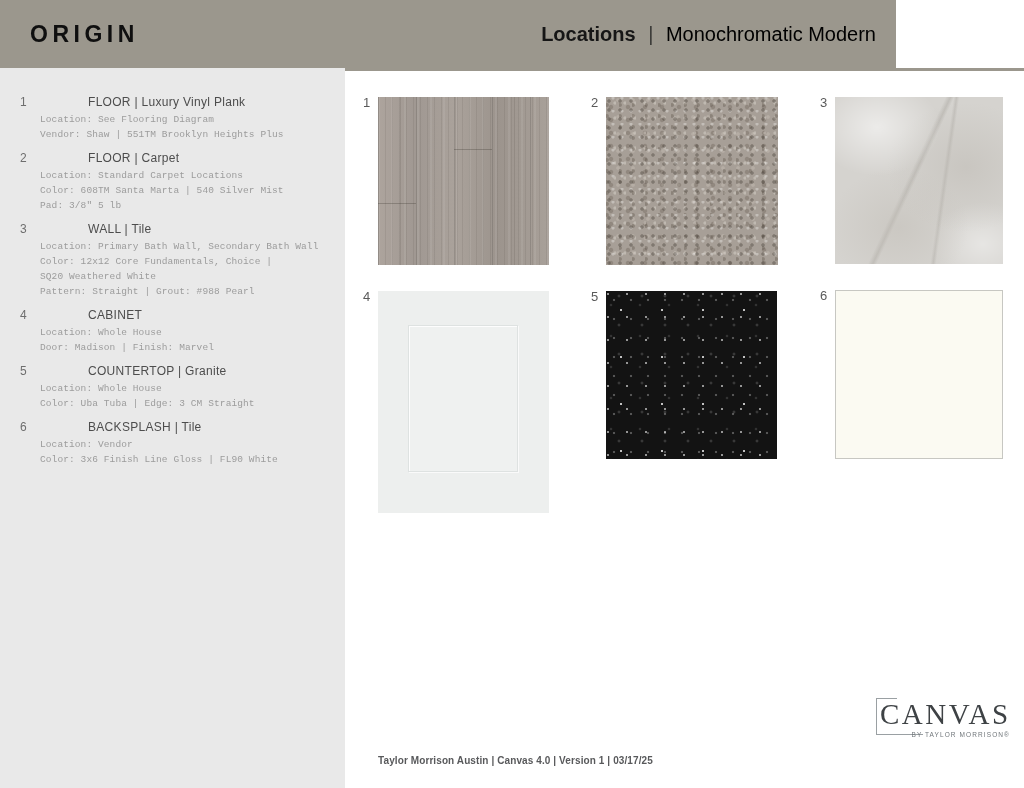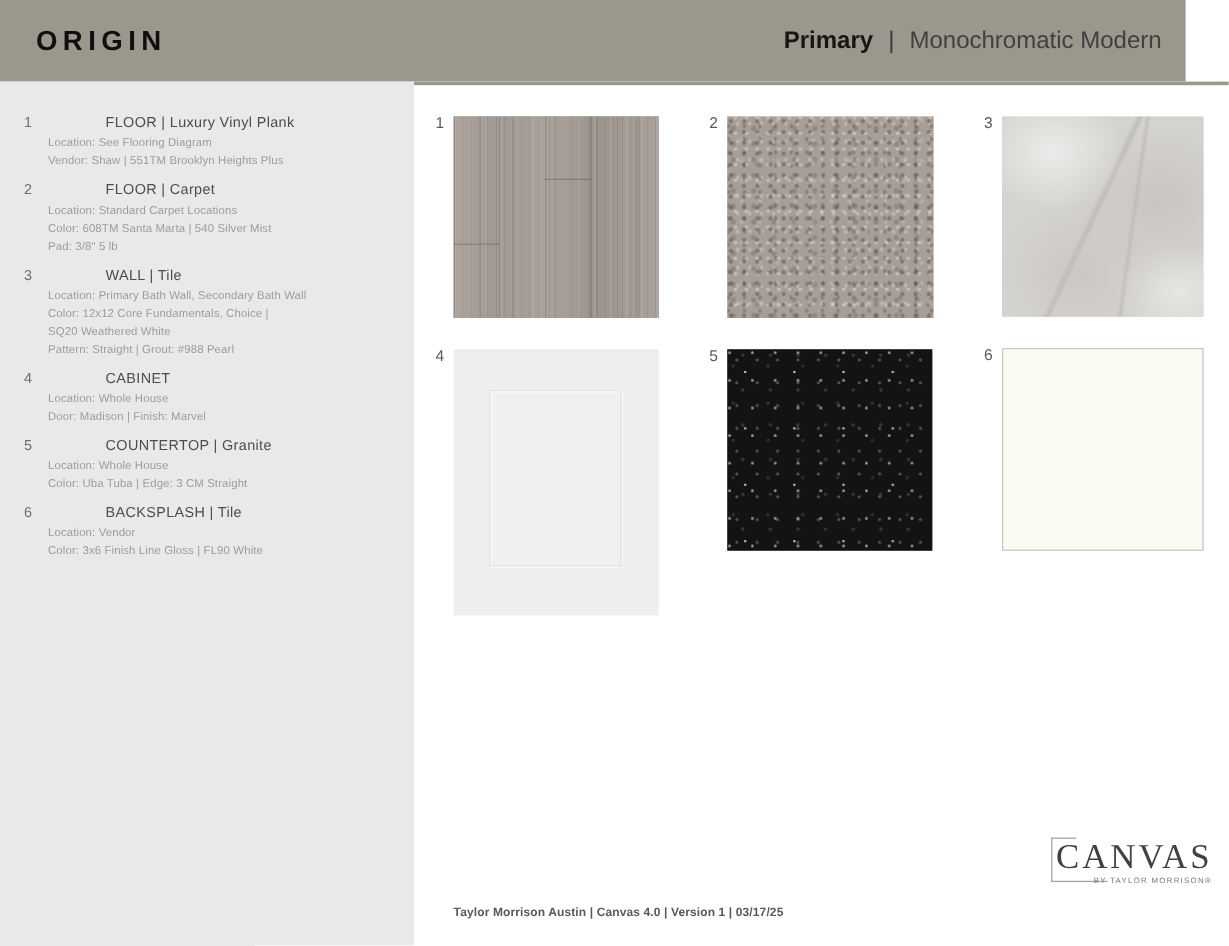--- a/index.html
+++ b/index.html
@@ -4,47 +4,47 @@
 <style>
   * { margin:0; padding:0; box-sizing:border-box; }
   html,body { width:1024px; height:788px; overflow:hidden; background:#fff; }
   .page {
     position:relative; width:1024px; height:788px; background:#ffffff;
     font-family:"Liberation Sans", sans-serif;
   }
 
   
   .header {
-    position:absolute; left:0; top:0; width:988px; height:68px;
+    position:absolute; left:0; top:0; width:896px; height:68px;
     background:#9b978d; display:flex; align-items:center; justify-content:space-between;
     padding:0 20px 0 30px;
   }
   .brand {
     font-size:23px; font-weight:bold; letter-spacing:4.5px; color:#0f0f0f;
   }
   .header-right { font-size:20px; color:#222221; white-space:nowrap; }
   .header-right .collection { font-weight:bold; color:#161616; }
   .header-right .sep { font-weight:300; color:#3a3a38; padding:0 7px; }
-  .header-right .style-name { font-weight:400; color:#404040; }
+  .header-right .style-name { font-weight:400; color:#000000; }
 
   
   .sidebar {
     position:absolute; left:0; top:68px; width:345px; height:720px;
     background:#e9e9e9; padding:27px 18px 0 20px;
   }
   .spec-item { display:flex; margin-bottom:9px; }
   .spec-num {
     width:20px; flex:0 0 20px; font-size:12px; color:#6e6e6e; line-height:15px;
   }
   .spec-body { flex:1; }
   .spec-title {
     font-size:12px; color:#4d4d4d; letter-spacing:0.3px; line-height:15px; margin-bottom:2px;margin-left:48px;
   }
   .spec-detail {
-    font-size:9.5px; color:#9c9c9c; line-height:15px; white-space:pre-line; letter-spacing:0.1px;
+    font-size:9.5px; color:#9c9c9c; line-height:15px; white-space:pre-line; letter-spacing:0.1px;font-family:Liberation Mono, monospace;
   }
 
   
   .main {
     position:absolute; left:345px; top:68px; width:679px; height:720px;
     background:#ffffff; border-top:3px solid #9b978d;
   }
   .swatch-wrap { position:absolute; }
   .swatch-num {
     position:absolute; left:-15px; top:-2px; font-size:13px; color:#5a5a5a;
@@ -137,21 +137,21 @@
   }
 </style>
 </head>
 <body>
 
 <div class="page">
 
   <div class="header">
     <div class="brand">ORIGIN</div>
     <div class="header-right">
-      <span class="collection">Primary</span>
+      <span class="collection">Locations</span>
       <span class="sep">|</span>
       <span class="style-name">Monochromatic Modern</span>
     </div>
   </div>
 
   <aside class="sidebar">
 
     <div class="spec-item">
       <div class="spec-num">1</div>
       <div class="spec-body">

